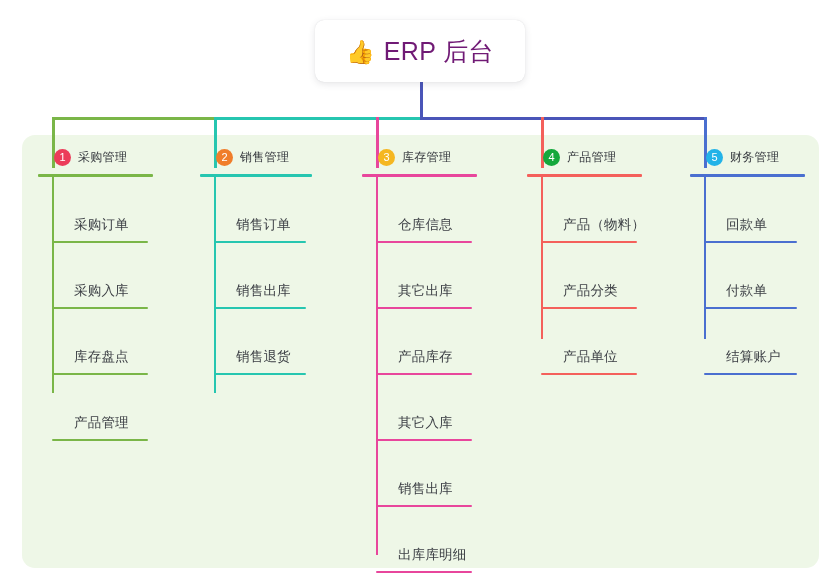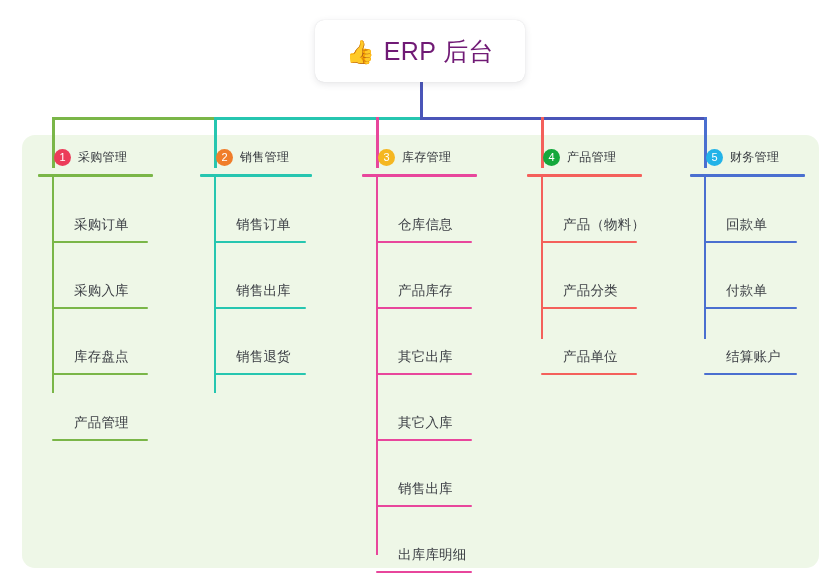--- a/index.html
+++ b/index.html
@@ -220,25 +220,25 @@
           <span class="col-title">库存管理</span>
         </div>
         <div class="col-rule" style="width: 115px; background: rgb(232, 70, 156);"></div>
         <div class="items">
           <div class="stem" style="background: rgb(232, 70, 156); height: 378px;"></div>
           <div class="item">
             <span class="item-label">仓库信息</span>
             <div class="item-rule" style="width: 96px; background: rgb(232, 70, 156);"></div>
           </div>
           <div class="item">
+            <span class="item-label">其它出库</span>
+            <div class="item-rule" style="width: 96px; background: rgb(232, 70, 156);"></div>
+          </div>
+          <div class="item">
             <span class="item-label">产品库存</span>
-            <div class="item-rule" style="width: 96px; background: rgb(232, 70, 156);"></div>
-          </div>
-          <div class="item">
-            <span class="item-label">其它出库</span>
             <div class="item-rule" style="width: 96px; background: rgb(232, 70, 156);"></div>
           </div>
           <div class="item">
             <span class="item-label">其它入库</span>
             <div class="item-rule" style="width: 96px; background: rgb(232, 70, 156);"></div>
           </div>
           <div class="item">
             <span class="item-label">销售出库</span>
             <div class="item-rule" style="width: 96px; background: rgb(232, 70, 156);"></div>
           </div>

